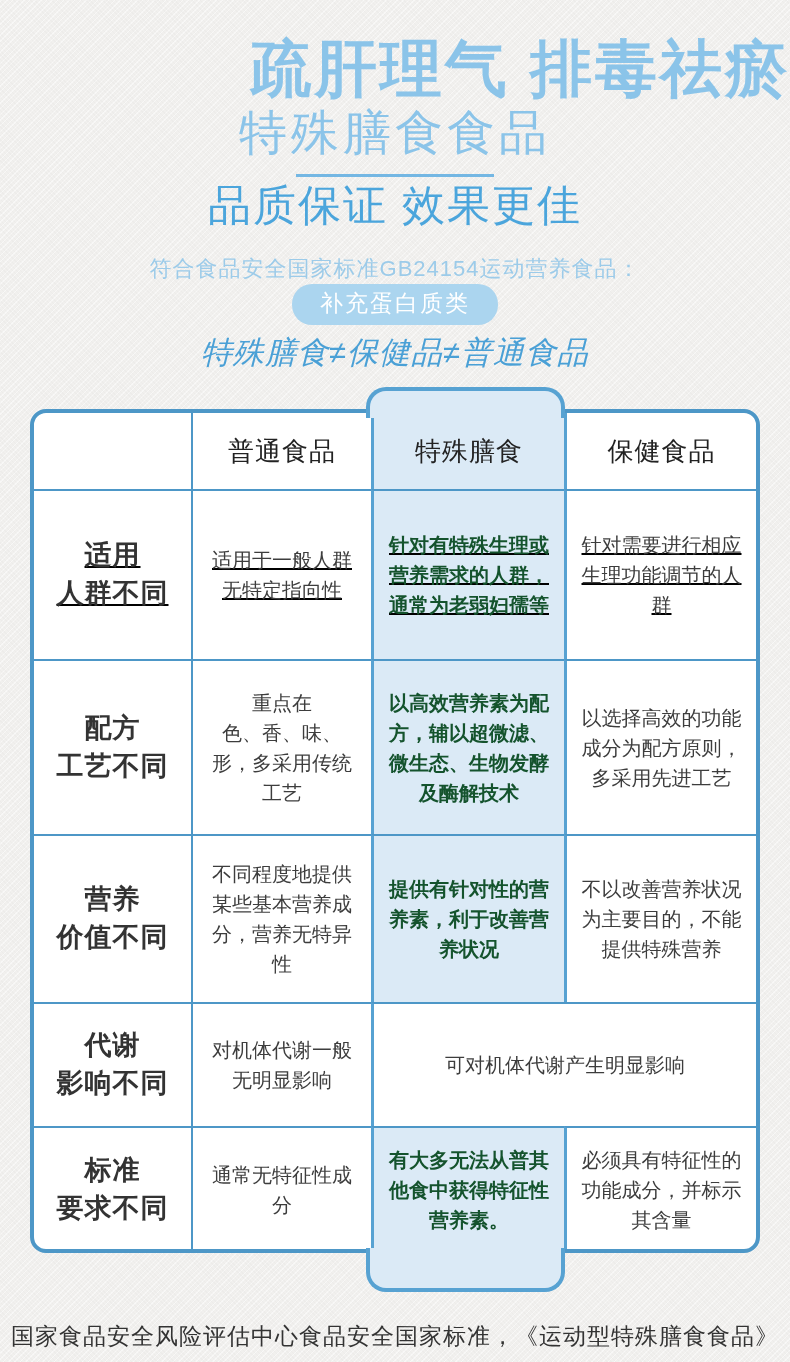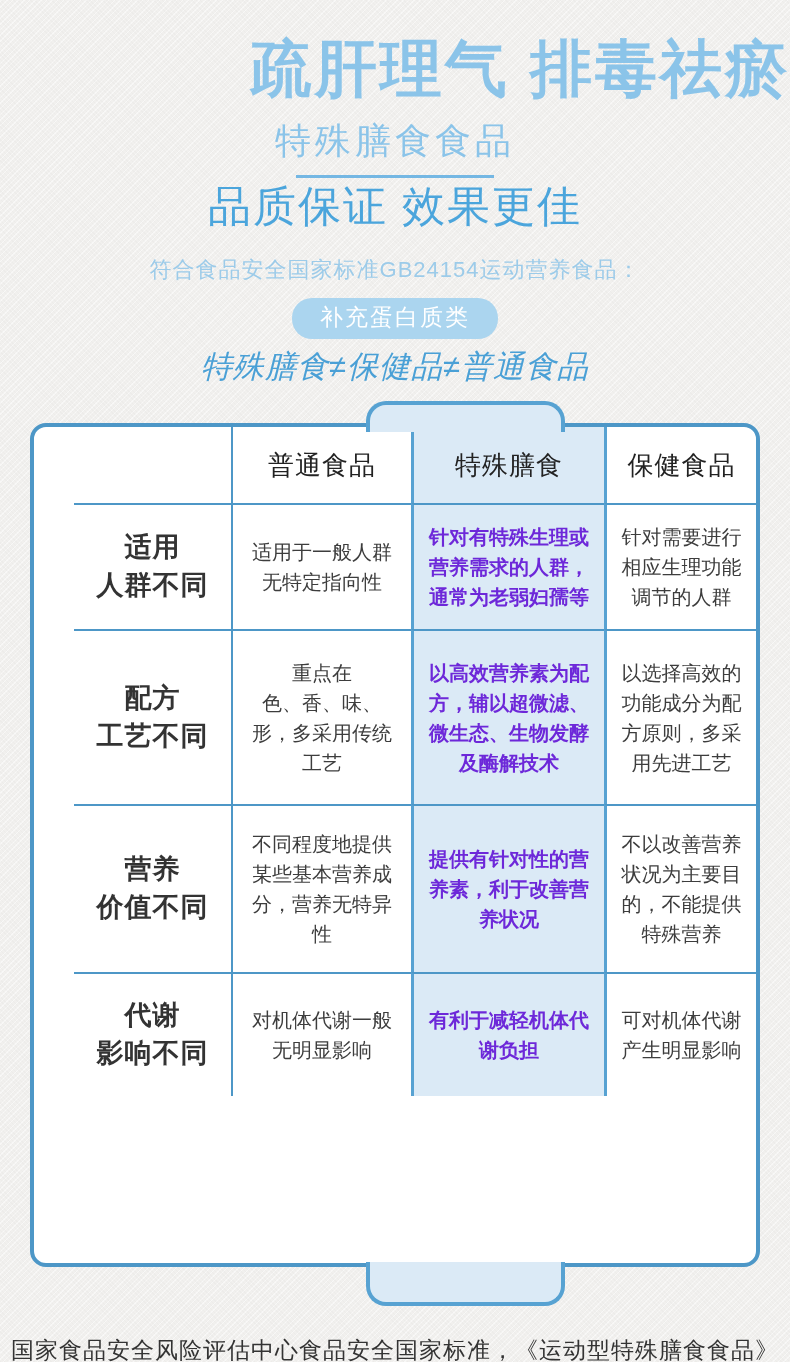--- a/index.html
+++ b/index.html
@@ -22,61 +22,60 @@
     background-image:
       repeating-linear-gradient(45deg, rgba(0,0,0,0.015) 0 1px, transparent 1px 3px),
       repeating-linear-gradient(-45deg, rgba(255,255,255,0.5) 0 1px, transparent 1px 4px);
     overflow:hidden;
   }
   .header{width:100%;text-align:center;padding-top:36px;}
   .main-title{
     font-size:62px;font-weight:900;color:var(--title-blue);
     letter-spacing:3px;line-height:1.05;text-align:right;
   }
-  .subtitle{font-size:36px;color:var(--title-blue);margin-top:16px;letter-spacing:4px;}
+  .subtitle{font-size:48px;color:var(--title-blue);margin-top:0;letter-spacing:4px;}
   .subtitle-rule{width:198px;height:0;border-bottom:3px solid #74b7e3;margin:9px auto 0;}
   .tagline{font-size:43px;color:var(--mid-blue);letter-spacing:2px;}
   .standard-line{font-size:22px;color:var(--pale-blue);margin-top:19px;letter-spacing:1px;}
   .badge{
-    display:inline-block;margin-top:13px;background:var(--badge-bg);color:#fff;
+    display:inline-block;background:var(--badge-bg);color:#fff;
     font-size:23px;padding:4px 28px 6px;border-radius:20px;letter-spacing:2px;
   }
   .comparison-line{font-size:31px;color:#4aa0d6;margin-top:7px;letter-spacing:1px;font-style:italic;}
 
   
   .tbl-wrap{position:relative;width:730px;margin:35px auto 0;}
   .tbl{
     position:relative;z-index:1;
     width:730px;height:844px;
     background:#fff;
     border:4px solid var(--tbl-border);
     border-radius:16px;
     overflow:hidden;
-    padding-left:40px;
   }
   .t-row{display:flex;width:100%;}
   .t-row > div{
     display:flex;align-items:center;justify-content:center;
     text-align:center;padding:6px 13px;
   }
   .t-row:not(:first-child) > div{border-top:2px solid var(--tbl-border);}
   .c0{width:157px;}
   .c1{width:180px;border-left:2px solid var(--tbl-border);}
   .c2{width:193px;border-left:3px solid var(--hl-border);background:var(--hl-fill);}
   .c3{flex:1;border-left:3px solid var(--hl-border);}
   .rh-head{height:76px;}
-  .rh-1{height:126px;}
+  .rh-1{height:170px;text-decoration:underline;}
   .rh-2{height:175px;}
   .rh-3{height:168px;}
   .rh-4{height:124px;border-radius:28px;}
   .rh-5{height:125px;}
   .head-cell{font-size:26px;color:#222;letter-spacing:1px;}
   .label-cell{font-size:27px;color:var(--ink);font-weight:600;line-height:1.4;white-space:pre-line;letter-spacing:1px;}
   .body-cell{font-size:20px;color:#3d3d3d;line-height:1.5;white-space:pre-line;}
-  .hl-cell{font-weight:bold;color:#6d28d9;}
+  .hl-cell{font-weight:bold;color:#14532d;}
   
   .cap{
     position:absolute;left:336px;width:199px;z-index:2;
     background:var(--hl-fill);border:4px solid var(--hl-border);
   }
   .cap-top{top:-22px;height:31px;border-bottom:none;border-radius:20px 20px 0 0;}
   .cap-bottom{bottom:-39px;height:44px;border-top:none;border-radius:0 0 20px 20px;}
 
   .footer{width:100%;text-align:center;margin-top:68px;font-size:23px;color:var(--ink);letter-spacing:1px;}
 </style>
@@ -127,20 +126,26 @@
 价值不同</div>
       <div class="c1 body-cell">不同程度地提供某些基本营养成分，营养无特异性</div>
       <div class="c2 body-cell hl-cell">提供有针对性的营养素，利于改善营养状况</div>
       <div class="c3 body-cell">不以改善营养状况为主要目的，不能提供特殊营养</div>
     </div>
 
     <div class="t-row rh-4">
       <div class="c0 label-cell">代谢
 影响不同</div>
       <div class="c1 body-cell">对机体代谢一般无明显影响</div>
-      <div class="c2 body-cell hl-cell">有利于减轻机体代谢负担</div>
       <div class="c3 body-cell">可对机体代谢产生明显影响</div>
     </div>
 
+    <div class="t-row rh-5">
+      <div class="c0 label-cell">标准
+要求不同</div>
+      <div class="c1 body-cell">通常无特征性成分</div>
+      <div class="c2 body-cell hl-cell">有大多无法从普其他食中获得特征性营养素。</div>
+      <div class="c3 body-cell">必须具有特征性的功能成分，并标示其含量</div>
+    </div>
   </div>
 </div>
 
 <div class="footer">国家食品安全风险评估中心食品安全国家标准，《运动型特殊膳食食品》</div>
 
 </body></html>

